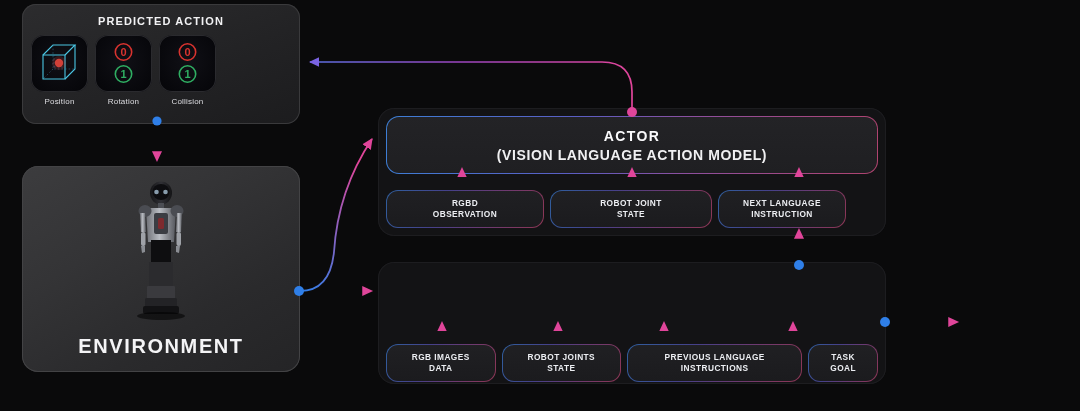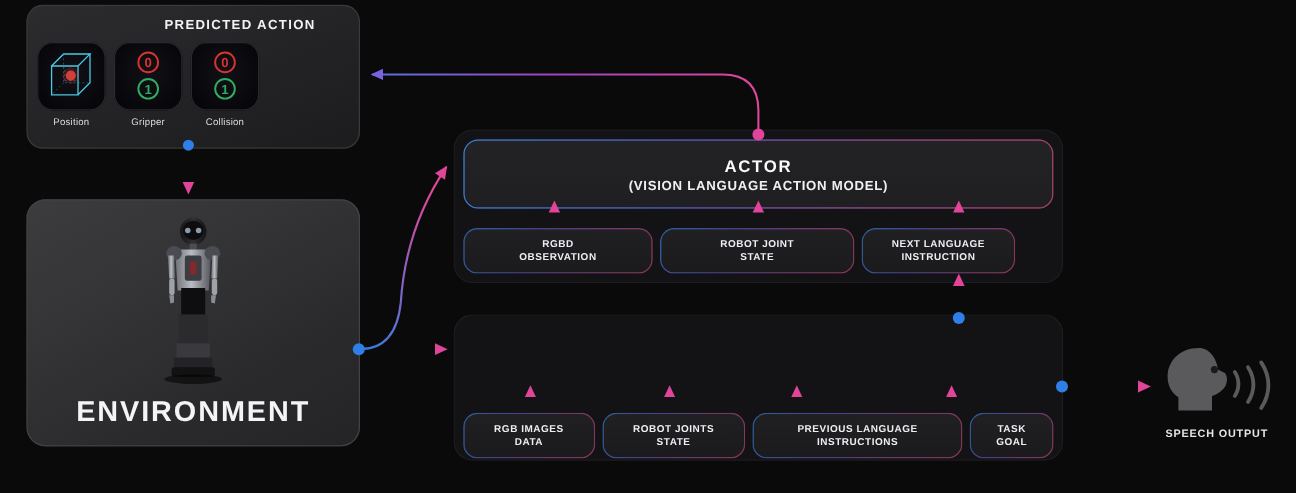--- a/index.html
+++ b/index.html
@@ -11,41 +11,41 @@
   .panel{position:absolute;box-sizing:border-box;}
 
   
   #predicted-action{
     left:22px;top:4px;width:278px;height:120px;border-radius:14px;
     background:linear-gradient(160deg,#2c2c2e 0%,#232325 55%,#1c1c1e 100%);
     box-shadow:0 0 0 1px #3a3a3c inset;
   }
   #pa-title{
     position:absolute;top:11px;left:0;width:100%;text-align:center;
-    font-size:11px;font-weight:700;letter-spacing:1.1px;color:#f2f2f4;margin-left:39px;
+    font-size:11px;font-weight:700;letter-spacing:1.1px;color:#f2f2f4;
   }
   #pa-tiles{position:absolute;top:31px;left:9px;display:flex;gap:7px;}
   .pa-item{width:57px;}
   .pa-tile{
     width:57px;height:57px;border-radius:13px;
     background:radial-gradient(ellipse at 50% 45%,#101016 0%,#08080c 70%,#050508 100%);
     box-shadow:0 0 0 1px #2a2a2e inset;position:relative;overflow:hidden;
   }
   .pa-label{margin-top:5px;text-align:center;font-size:8px;font-weight:400;
             letter-spacing:.2px;color:#dcdce0;}
 
   
   #environment{
     left:22px;top:166px;width:278px;height:206px;border-radius:16px;
     background:linear-gradient(150deg,#3c3c3e 0%,#343436 35%,#2a2a2c 70%,#242426 100%);
     box-shadow:0 0 0 1px #434345 inset;
   }
   #env-label{
     position:absolute;bottom:14px;left:0;width:100%;text-align:center;
-    font-size:24px;font-weight:700;letter-spacing:1.6px;color:#f4f4f6;
+    font-size:20px;font-weight:700;letter-spacing:1.6px;color:#f4f4f6;
   }
   #robot{position:absolute;left:50%;top:14px;transform:translateX(-50%);}
 
   
   .group{
     position:absolute;border-radius:16px;background:#131315;
     box-shadow:0 0 0 1px #1d1d20 inset;box-sizing:border-box;
   }
   #actor-group{left:378px;top:108px;width:508px;height:128px;}
   #supervisor-group{left:378px;top:262px;width:508px;height:122px;}
@@ -56,21 +56,21 @@
     background:
       linear-gradient(#232326,#1f1f22) padding-box,
       linear-gradient(100deg,#3d7fd6 0%,#5a5ec4 38%,#8e4f9e 62%,#b0436e 100%) border-box;
     border:1px solid transparent;
   }
   .hbox{
     left:8px;right:8px;top:8px;height:58px;width:492px;
     display:flex;flex-direction:column;align-items:center;justify-content:center;
   }
   .hbox .t1{font-size:14px;font-weight:700;letter-spacing:1.4px;color:#fafafc;}
-  .hbox .t2{font-size:11px;font-weight:700;letter-spacing:.6px;color:#f0f0f2;margin-top:3px;}
+  .hbox .t2{font-size:14px;font-weight:700;letter-spacing:.6px;color:#f0f0f2;margin-top:3px;}
 
   
   .subrow{position:absolute;left:8px;top:82px;width:492px;height:38px;display:flex;gap:6px;}
   .sub{
     border-radius:12px;box-sizing:border-box;
     background:
       linear-gradient(#202023,#1b1b1e) padding-box,
       linear-gradient(115deg,#2f5f9e 0%,#45418a 35%,#6b3a72 65%,#8d3654 100%) border-box;
     border:1px solid transparent;
     display:flex;flex-direction:column;align-items:center;justify-content:center;
@@ -119,21 +119,21 @@
 
       <div class="pa-item">
         <div class="pa-tile">
           <svg width="57" height="57" viewBox="0 0 57 57">
             <circle cx="28.5" cy="17" r="8.2" fill="none" stroke="#d8332f" stroke-width="1.6"></circle>
             <text x="28.5" y="21" text-anchor="middle" font-family="Liberation Sans, sans-serif" font-size="11" font-weight="bold" fill="#d8332f">0</text>
             <circle cx="28.5" cy="39" r="8.2" fill="none" stroke="#2fae62" stroke-width="1.6"></circle>
             <text x="28.5" y="43" text-anchor="middle" font-family="Liberation Sans, sans-serif" font-size="11" font-weight="bold" fill="#2fae62">1</text>
           </svg>
         </div>
-        <div class="pa-label">Gripper</div>
+        <div class="pa-label">Rotation</div>
       </div>
 
       <div class="pa-item">
         <div class="pa-tile">
           <svg width="57" height="57" viewBox="0 0 57 57">
             <circle cx="28.5" cy="17" r="8.2" fill="none" stroke="#d8332f" stroke-width="1.6"></circle>
             <text x="28.5" y="21" text-anchor="middle" font-family="Liberation Sans, sans-serif" font-size="11" font-weight="bold" fill="#d8332f">0</text>
             <circle cx="28.5" cy="39" r="8.2" fill="none" stroke="#2fae62" stroke-width="1.6"></circle>
             <text x="28.5" y="43" text-anchor="middle" font-family="Liberation Sans, sans-serif" font-size="11" font-weight="bold" fill="#2fae62">1</text>
           </svg>
@@ -225,37 +225,20 @@
         <span>PREVIOUS LANGUAGE</span>
         <span>INSTRUCTIONS</span>
       </div>
       <div class="sub" style="width:70px">
         <span>TASK</span>
         <span>GOAL</span>
       </div>
     </div>
   </div>
 
-  <div id="speech">
-    <div style="text-align:center">
-      <svg width="106" height="58" viewBox="0 0 106 58">
-        <g fill="#5a5a5c">
-          <path d="M38 4 C22 4 12 15 12 28 C12 36 16 42 21 45 L21 56 L49 56 L49 44
-                   C49 44 56 42 60 36 C62 32 62 28 60 25 L54 22 C53 13 47 4 38 4 Z"></path>
-          <circle cx="51" cy="22" r="3" fill="#1a1a1c"></circle>
-        </g>
-        <g fill="none" stroke="#5a5a5c" stroke-width="3.2" stroke-linecap="round">
-          <path d="M68 24 C72 30 72 38 68 44"></path>
-          <path d="M79 20 C85 29 85 40 79 49"></path>
-          <path d="M90 16 C98 28 98 42 90 54"></path>
-        </g>
-      </svg>
-    </div>
-    <div id="speech-label">SPEECH OUTPUT</div>
-  </div>
 
   <svg class="overlay">
     <defs>
       <linearGradient id="gTopBack" x1="1" y1="0" x2="0" y2="0">
         <stop offset="0" stop-color="#e0459a"></stop>
           <stop offset="0.55" stop-color="#9a46c0"></stop>
         <stop offset="1" stop-color="#5b6fe0"></stop>
       </linearGradient>
       <linearGradient id="gDown" x1="0" y1="0" x2="0" y2="1">
         <stop offset="0" stop-color="#2f7fe8"></stop>

